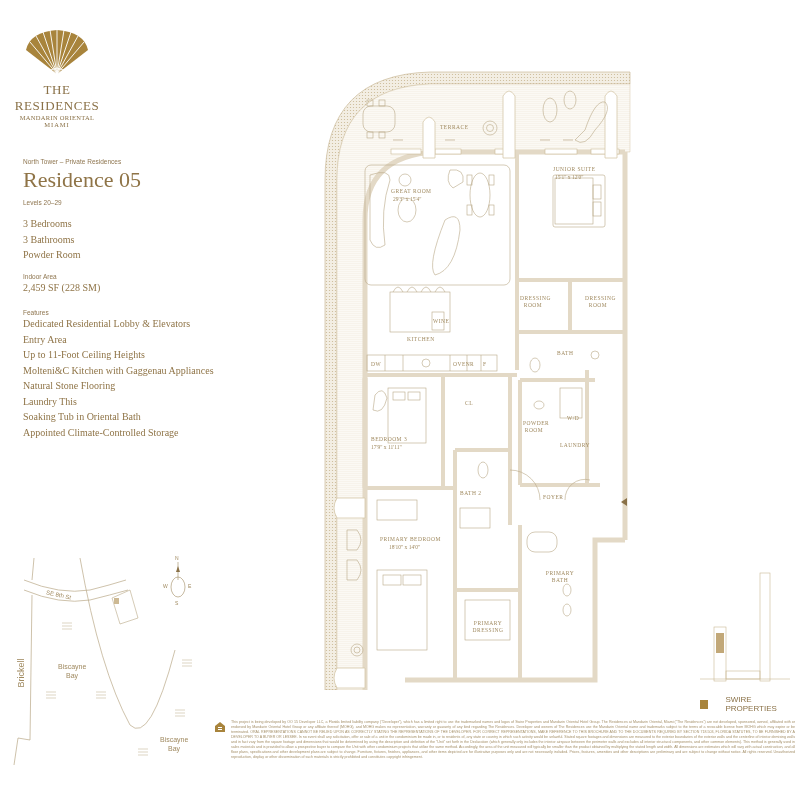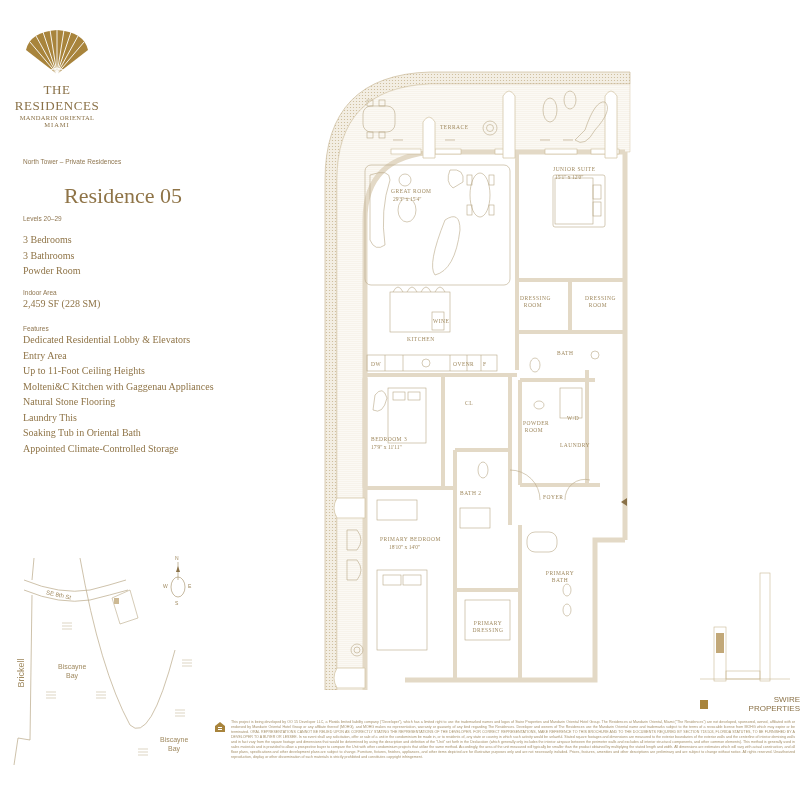--- a/index.html
+++ b/index.html
@@ -5,33 +5,33 @@
   html, body { margin:0; padding:0; background:#ffffff; }
   body { width:800px; height:800px; position:relative; overflow:hidden; font-family:"Liberation Serif", serif; color:#9c8355; }
   .abs { position:absolute; }
   
   #logo { left:14px; top:28px; width:86px; text-align:center; }
   #logo .l1 { font-size:13px; letter-spacing:0.6px; margin-top:2px; color:#8a7147; }
   #logo .l2 { font-size:6.5px; letter-spacing:0.3px; color:#8a7147; }
   #logo .l3 { font-size:6.5px; letter-spacing:1px; color:#8a7147; }
   #info { left:23px; top:158px; width:200px; }
   .small { font-family:"Liberation Sans", sans-serif; font-size:6.5px; color:#8f7650; }
-  .title { font-size:22px; line-height:26px; color:#8f7447; margin:18px 0 6px;text-align:center; }
+  .title { font-size:22px; line-height:26px; color:#8f7447; margin:2px 0 6px; }
   .line { font-size:10px; line-height:15.5px; color:#8f7447; }
   .gap { height:10px; }
   
   #plan { left:295px; top:70px; width:360px; height:620px; }
   .room-label { position:absolute; font-size:5.5px; letter-spacing:0.5px; color:#a08a60; text-align:center; white-space:nowrap; }
   .room-dim { position:absolute; font-size:5.5px; color:#a08a60; white-space:nowrap; text-align:center; }
   
   #map { left:10px; top:550px; width:200px; height:230px; }
   .map-label { position:absolute; font-family:"Liberation Sans", sans-serif; font-size:7px; color:#a08a60; text-align:center; }
   
   #tower { left:700px; top:565px; width:90px; height:120px; }
-  #swire { left:700px; top:695px; font-family:"Liberation Sans", sans-serif; font-size:8px; color:#8a7147; display:flex; align-items:center; gap:17px;text-align:right; }
+  #swire { left:700px; top:695px; font-family:"Liberation Sans", sans-serif; font-size:8px; color:#8a7147; display:flex; align-items:center; gap:17px; }
   
   #disclaimer { left:215px; top:720px; width:580px; height:65px; display:flex; gap:6px; }
   #disclaimer .txt { font-family:"Liberation Sans", sans-serif; font-size:3.6px; line-height:5px; color:#a48f68; text-align:justify; }
 </style>
 </head>
 <body>
 
 <div id="logo" class="abs">
   <svg width="70" height="48" viewBox="0 0 70 48">
     <path d="M35 46 L4 22 Q8 4 35 2 Q62 4 66 22 Z" fill="#a8843c"></path>

